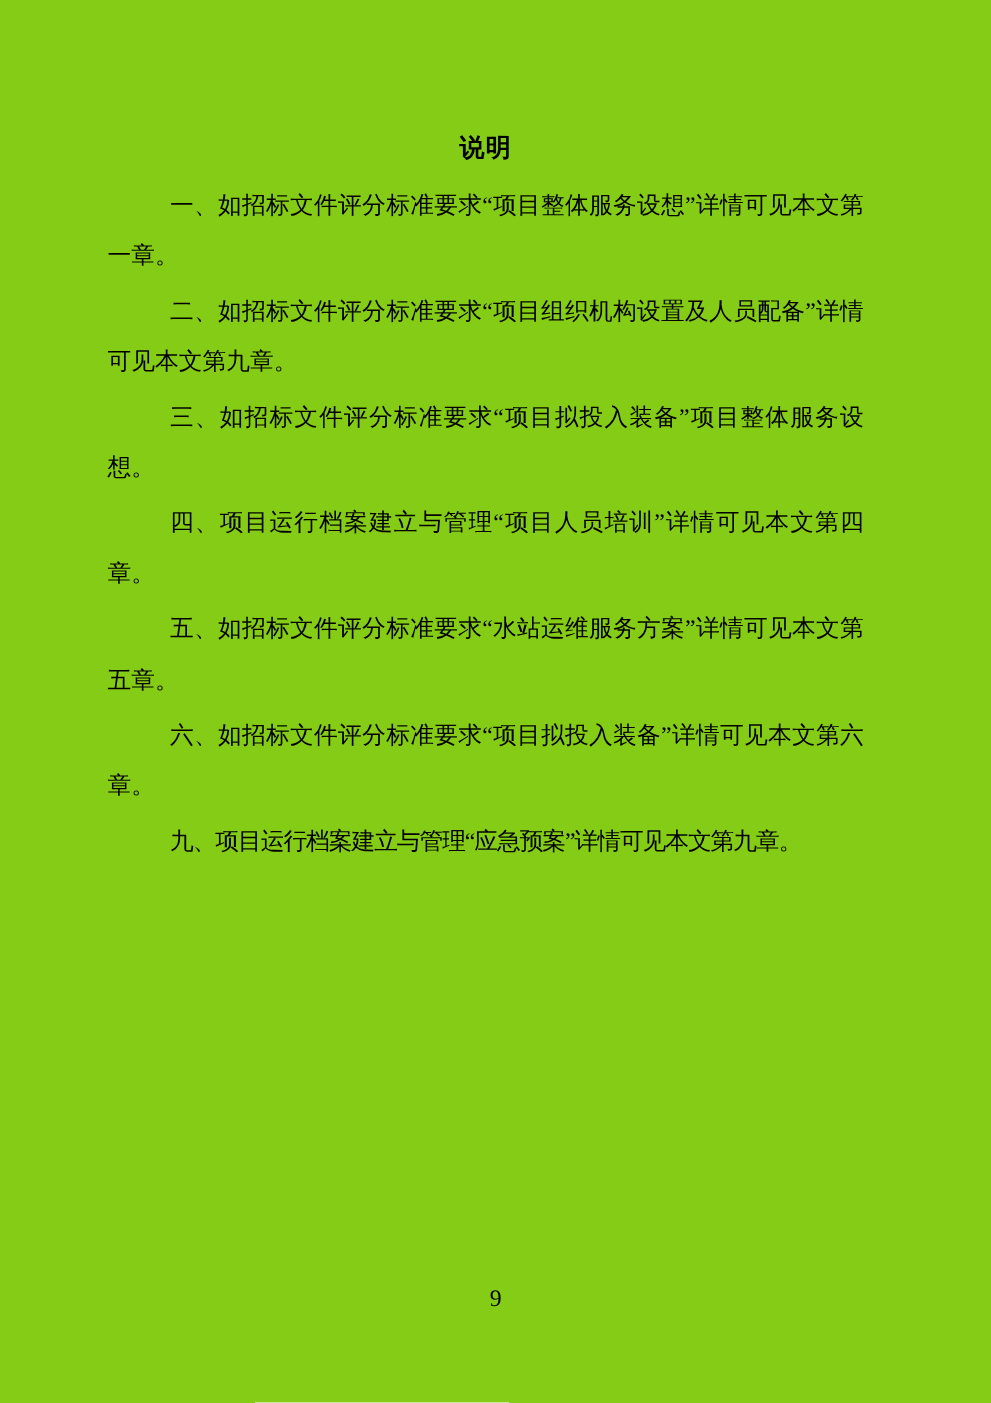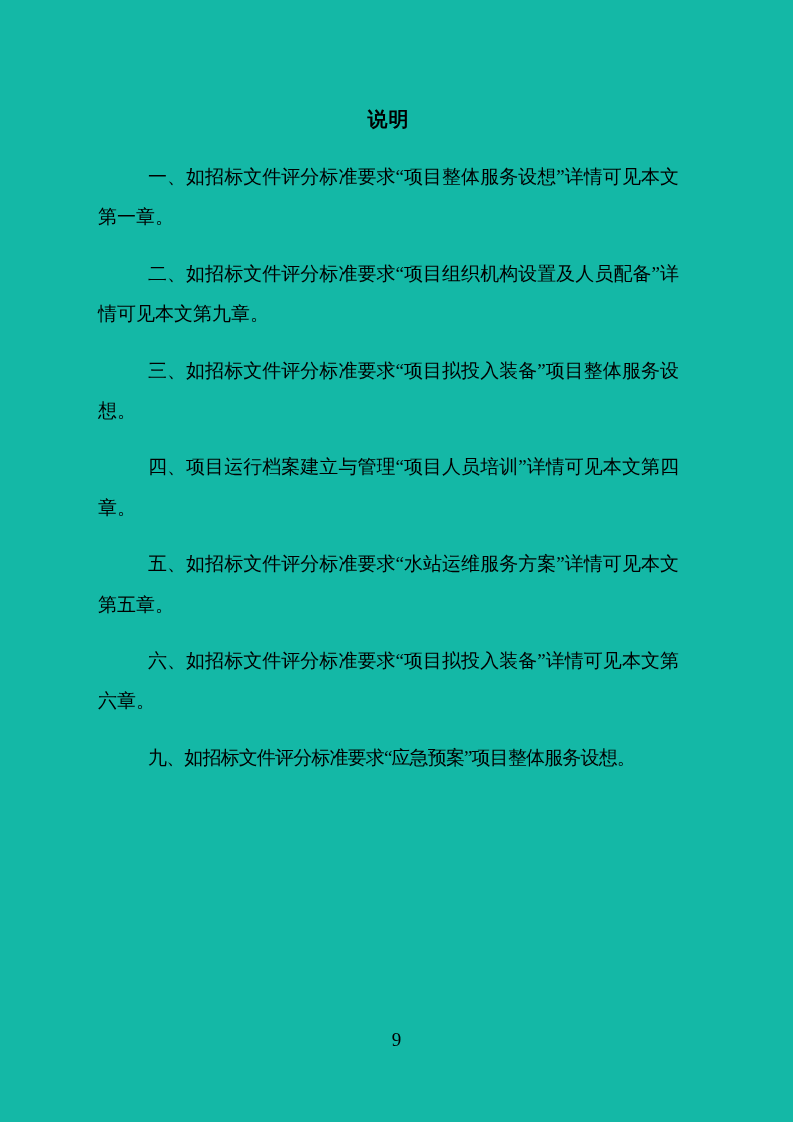--- a/index.html
+++ b/index.html
@@ -5,21 +5,21 @@
 <style>
   html, body {
     margin: 0;
     padding: 0;
     background: #ffffff;
   }
   .page {
     position: relative;
     width: 793px;
     height: 1122px;
-    background: #14b8a6;
+    background: #84cc16;
     color: #000000;
     font-family: "Liberation Serif", "DejaVu Serif", serif;
     overflow: hidden;
   }
   .content {
     position: absolute;
     left: 82px;
     top: 97px;
     width: 613px;
   }
@@ -28,21 +28,21 @@
     font-size: 20px;
     font-weight: bold;
     line-height: 44px;
     text-align: center;
     letter-spacing: 1px;
   }
   .paragraphs {
     margin: 0;
   }
   .para {
-    margin: 16px;
+    margin: 4px;
     font-size: 19px;
     line-height: 40.4px;
     text-align: justify;
     text-indent: 50px;
     word-break: break-all;
     overflow-wrap: break-word;
   }
   
   .para:last-child {
     letter-spacing: -0.045em;
@@ -67,19 +67,19 @@
   <div class="content">
     <h1 class="title">说明</h1>
     <div class="paragraphs">
 
     <p class="para">一、如招标文件评分标准要求“项目整体服务设想”详情可见本文第一章。</p>
         <p class="para">二、如招标文件评分标准要求“项目组织机构设置及人员配备”详情可见本文第九章。</p>
         <p class="para">三、如招标文件评分标准要求“项目拟投入装备”项目整体服务设想。</p>
         <p class="para">四、项目运行档案建立与管理“项目人员培训”详情可见本文第四章。</p>
         <p class="para">五、如招标文件评分标准要求“水站运维服务方案”详情可见本文第五章。</p>
         <p class="para">六、如招标文件评分标准要求“项目拟投入装备”详情可见本文第六章。</p>
-        <p class="para">九、如招标文件评分标准要求“应急预案”项目整体服务设想。</p>
+        <p class="para">九、项目运行档案建立与管理“应急预案”详情可见本文第九章。</p>
       </div>
   </div>
   <div class="footer">
     <span class="pagenum">9</span>
   </div>
 </div>
 
 </body></html>

